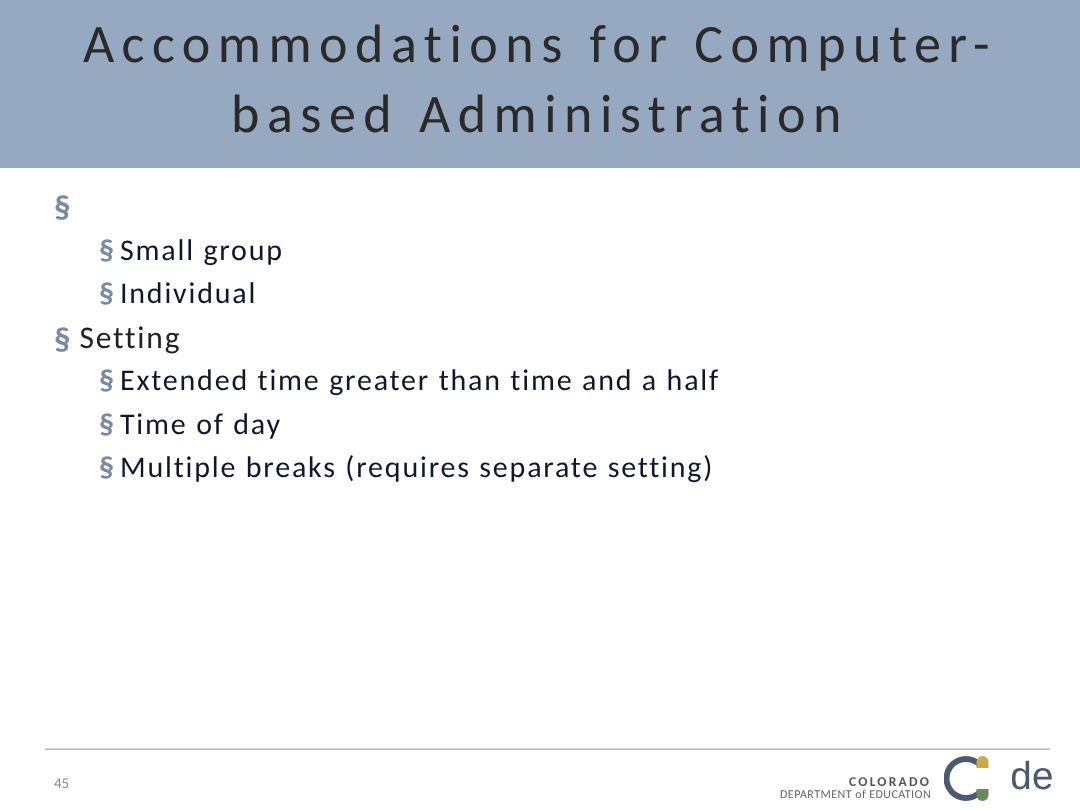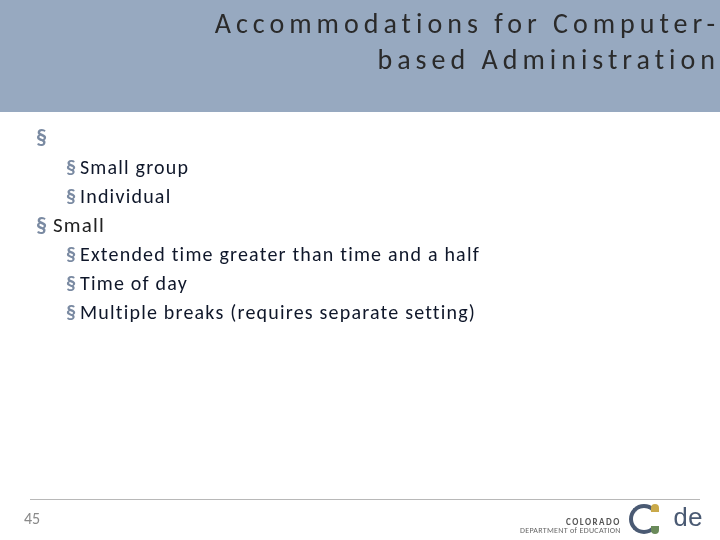--- a/index.html
+++ b/index.html
@@ -14,22 +14,22 @@
   .header-band {
     width: 100%;
     height: 112px;
     background: #97a9c0;
   }
   .title {
     position: absolute;
     top: 6px;
     left: 0;
     width: 100%;
-    text-align: right;
-    font-size: 28px;
+    text-align: center;
+    font-size: 36px;
     font-weight: 400;
     color: #2a2a2a;
     letter-spacing: 5px;
     line-height: 1.3;
   }
   .content {
     position: absolute;
     top: 122px;
     left: 36px;
     right: 36px;
@@ -79,22 +79,22 @@
     position: absolute;
     bottom: 40px;
     left: 30px;
     right: 20px;
     height: 1px;
     background: #b8b8b8;
   }
   .page-num {
     position: absolute;
     bottom: 12px;
-    left: 24px;
-    font-size: 16px;
+    left: 36px;
+    font-size: 10px;
     color: #8a8a8a;
   }
   .logo {
     position: absolute;
     bottom: 6px;
     right: 18px;
     display: flex;
     align-items: flex-end;
     gap: 8px;
   }
@@ -176,21 +176,21 @@
     <span class="txt-l2">Small group</span>
   </div>
 
   <div class="item-l2">
     <span class="bullet-l2">§</span>
     <span class="txt-l2">Individual</span>
   </div>
 
   <div class="item-l1">
     <span class="bullet">§</span>
-    <span class="txt-l1">Small</span>
+    <span class="txt-l1">Setting</span>
   </div>
 
   <div class="item-l2">
     <span class="bullet-l2">§</span>
     <span class="txt-l2">Extended time greater than time and a half</span>
   </div>
 
   <div class="item-l2">
     <span class="bullet-l2">§</span>
     <span class="txt-l2">Time of day</span>

